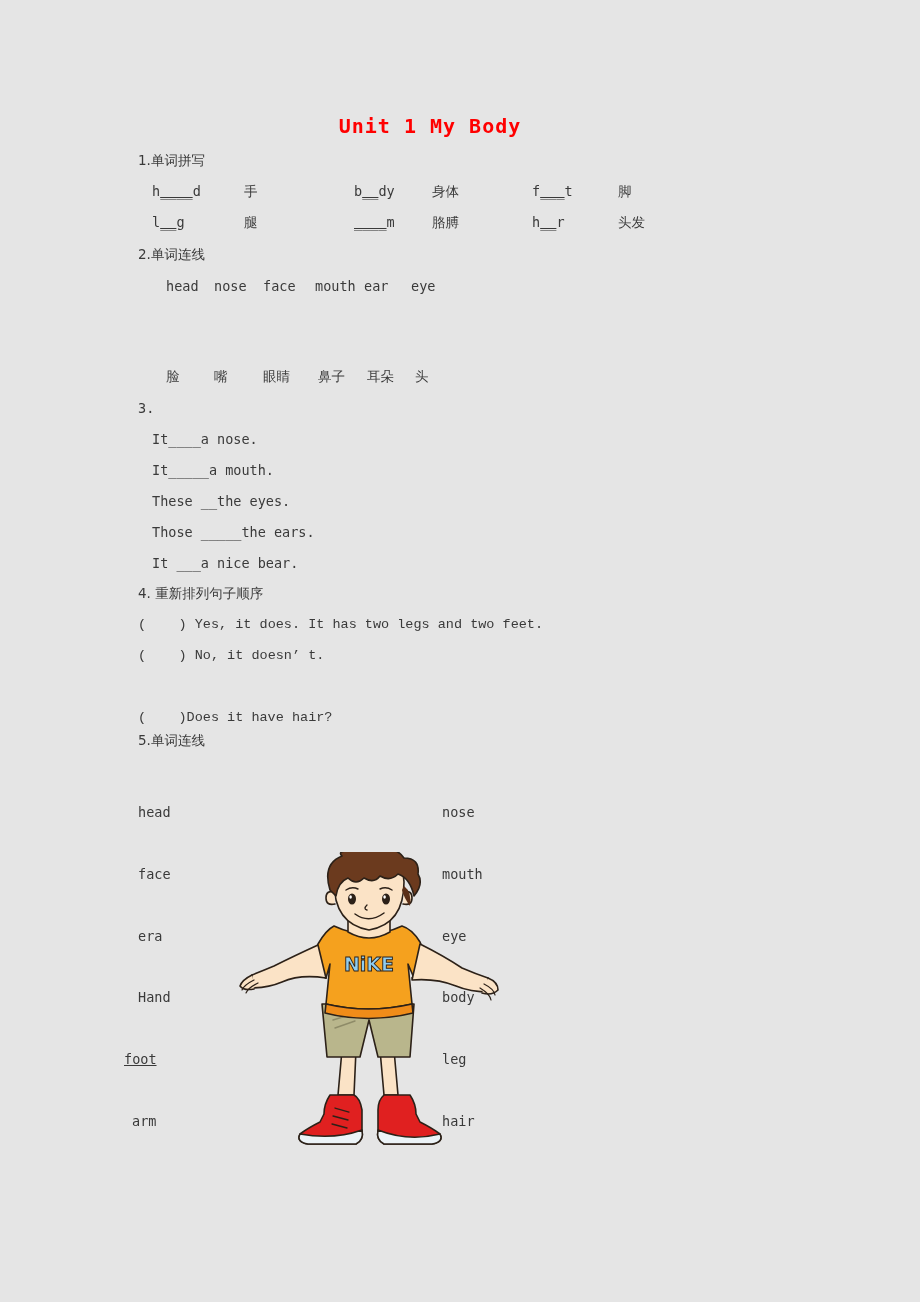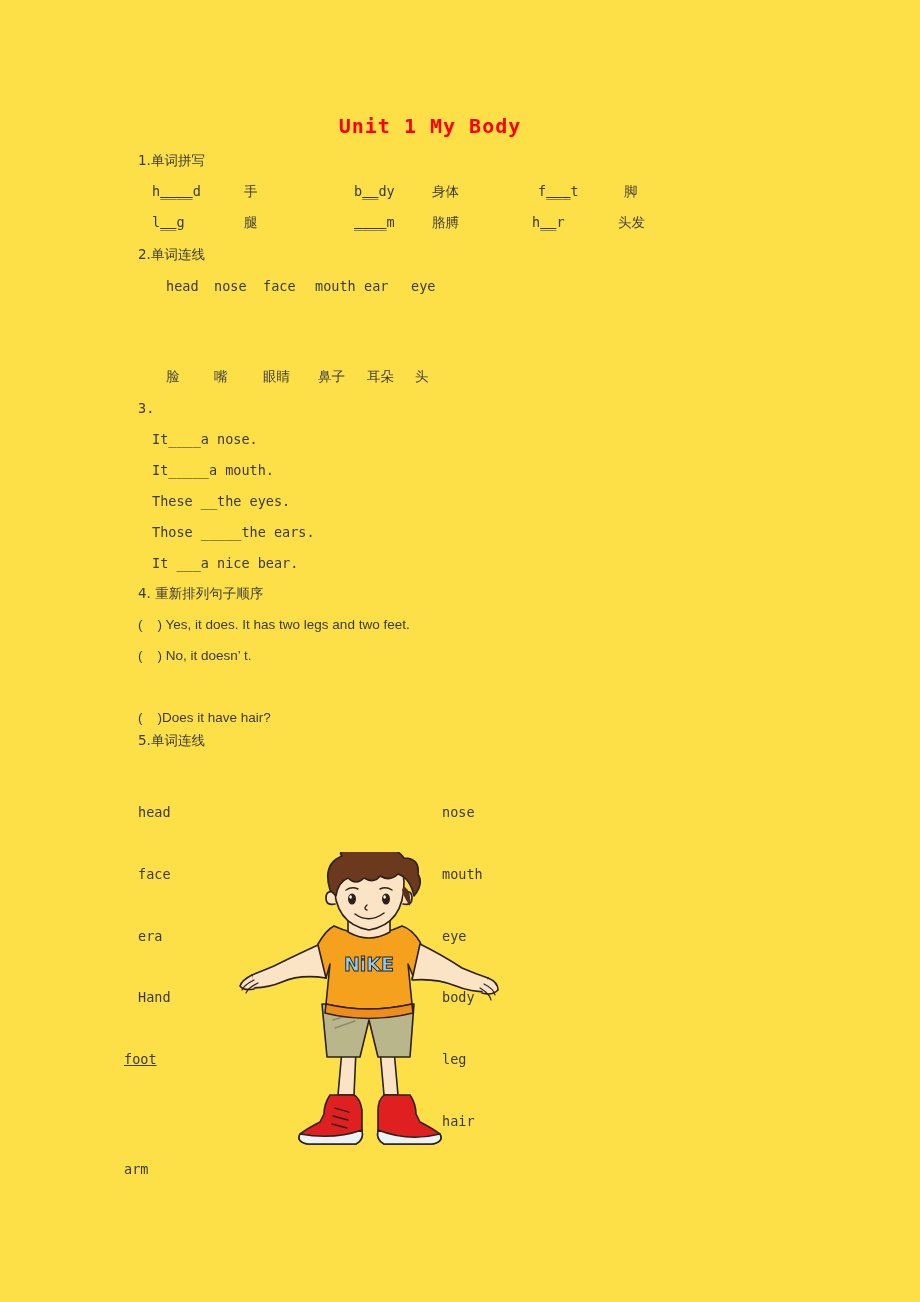--- a/index.html
+++ b/index.html
@@ -4,21 +4,21 @@
 <style>
   html, body {
     margin: 0;
     padding: 0;
     background: #ffffff;
   }
   .page {
     position: relative;
     width: 920px;
     height: 1302px;
-    background: #fde047;
+    background: #e5e5e5;
     font-family: "Liberation Serif", "DejaVu Serif", serif;
     color: #2b2b2b;
     overflow: hidden;
   }
   .doc-title {
     position: absolute;
     left: 0;
     top: 114px;
     width: 920px;
     text-align: center;
@@ -69,21 +69,21 @@
   }
   .sentline {
     position: absolute;
     font-family: "DejaVu Sans Mono", "Liberation Mono", monospace;
     font-size: 13.5px;
     color: #3a3a3a;
     white-space: pre;
   }
   .orderline {
     position: absolute;
-    font-family: Liberation Sans, sans-serif;
+    font-family: Liberation Mono, monospace;
     font-size: 13.5px;
     color: #3a3a3a;
     white-space: pre;
   }
   .matchword {
     position: absolute;
     font-family: "DejaVu Sans Mono", "Liberation Mono", monospace;
     font-size: 13.5px;
     color: #3a3a3a;
     white-space: pre;
@@ -103,21 +103,21 @@
 
   <div class="doc-title">Unit 1 My Body</div>
 
   <div class="sec-head" style="left:138px; top:152px;">1.单词拼写</div>
 
   <div class="spellrow" style="left:152px; top:183px;justify-content:space-between;">
     <span class="item" style="width:92px;"><span>h</span><span class="u">____</span><span>d</span></span>
     <span class="cn" style="width:110px;">手</span>
     <span class="item" style="width:78px;"><span>b</span><span class="u">__</span><span>dy</span></span>
     <span class="cn" style="width:100px;">身体</span>
-    <span class="item" style="width:86px;margin-left:6px;"><span>f</span><span class="u">___</span><span>t</span></span>
+    <span class="item" style="width:86px;"><span>f</span><span class="u">___</span><span>t</span></span>
     <span class="cn">脚</span>
   </div>
 
   <div class="spellrow" style="left:152px; top:214px;justify-content:space-between;">
     <span class="item" style="width:92px;"><span>l</span><span class="u">__</span><span>g</span></span>
     <span class="cn" style="width:110px;">腿</span>
     <span class="item" style="width:78px;"><span></span><span class="u">____</span><span>m</span></span>
     <span class="cn" style="width:100px;">胳膊</span>
     <span class="item" style="width:86px;"><span>h</span><span class="u">__</span><span>r</span></span>
     <span class="cn">头发</span>
@@ -156,21 +156,21 @@
   <div class="orderline" style="left:138px; top:648px;"><span>(    ) </span><span>No, it doesn’ t.</span></div>
   <div class="orderline" style="left:138px; top:710px;"><span>(    )</span><span>Does it have hair?</span></div>
 
   <div class="sec-head" style="left:138px; top:732px;">5.单词连线</div>
 
   <div class="matchword" style="left:138px; top:804px;">head</div>
   <div class="matchword" style="left:138px; top:866px;">face</div>
   <div class="matchword" style="left:138px; top:928px;">era</div>
   <div class="matchword" style="left:138px; top:989px;">Hand</div>
   <div class="matchword" style="left:124px; top:1051px;text-decoration:underline;">foot</div>
-  <div class="matchword" style="left:124px; top:1113px;margin-top:48px;">arm</div>
+  <div class="matchword" style="left:132px; top:1113px;">arm</div>
 
   <div class="matchword" style="left:442px; top:804px;">nose</div>
   <div class="matchword" style="left:442px; top:866px;">mouth</div>
   <div class="matchword" style="left:442px; top:928px; z-index:5;">eye</div>
   <div class="matchword" style="left:442px; top:989px;">body</div>
   <div class="matchword" style="left:442px; top:1051px; z-index:5;">leg</div>
   <div class="matchword" style="left:442px; top:1113px;">hair</div>
 
   <div class="illus">
     <svg viewBox="0 0 262 310" width="262" height="310">

